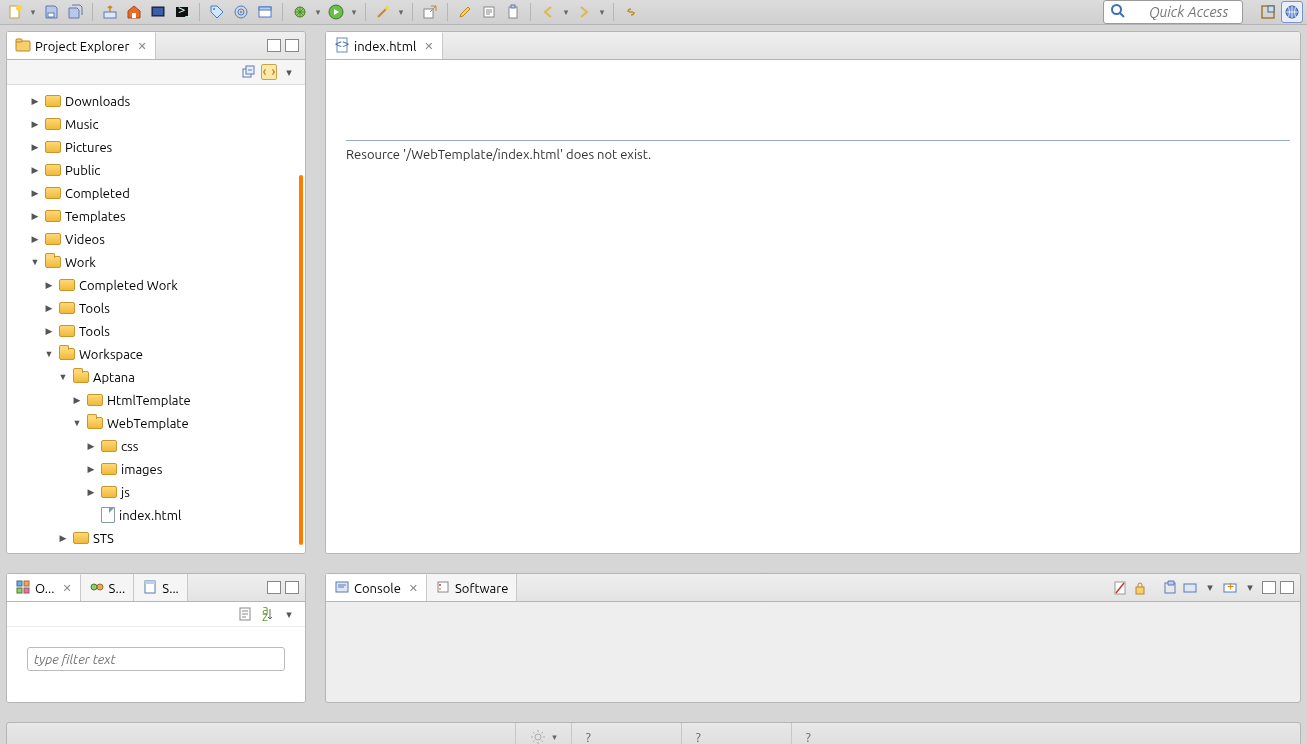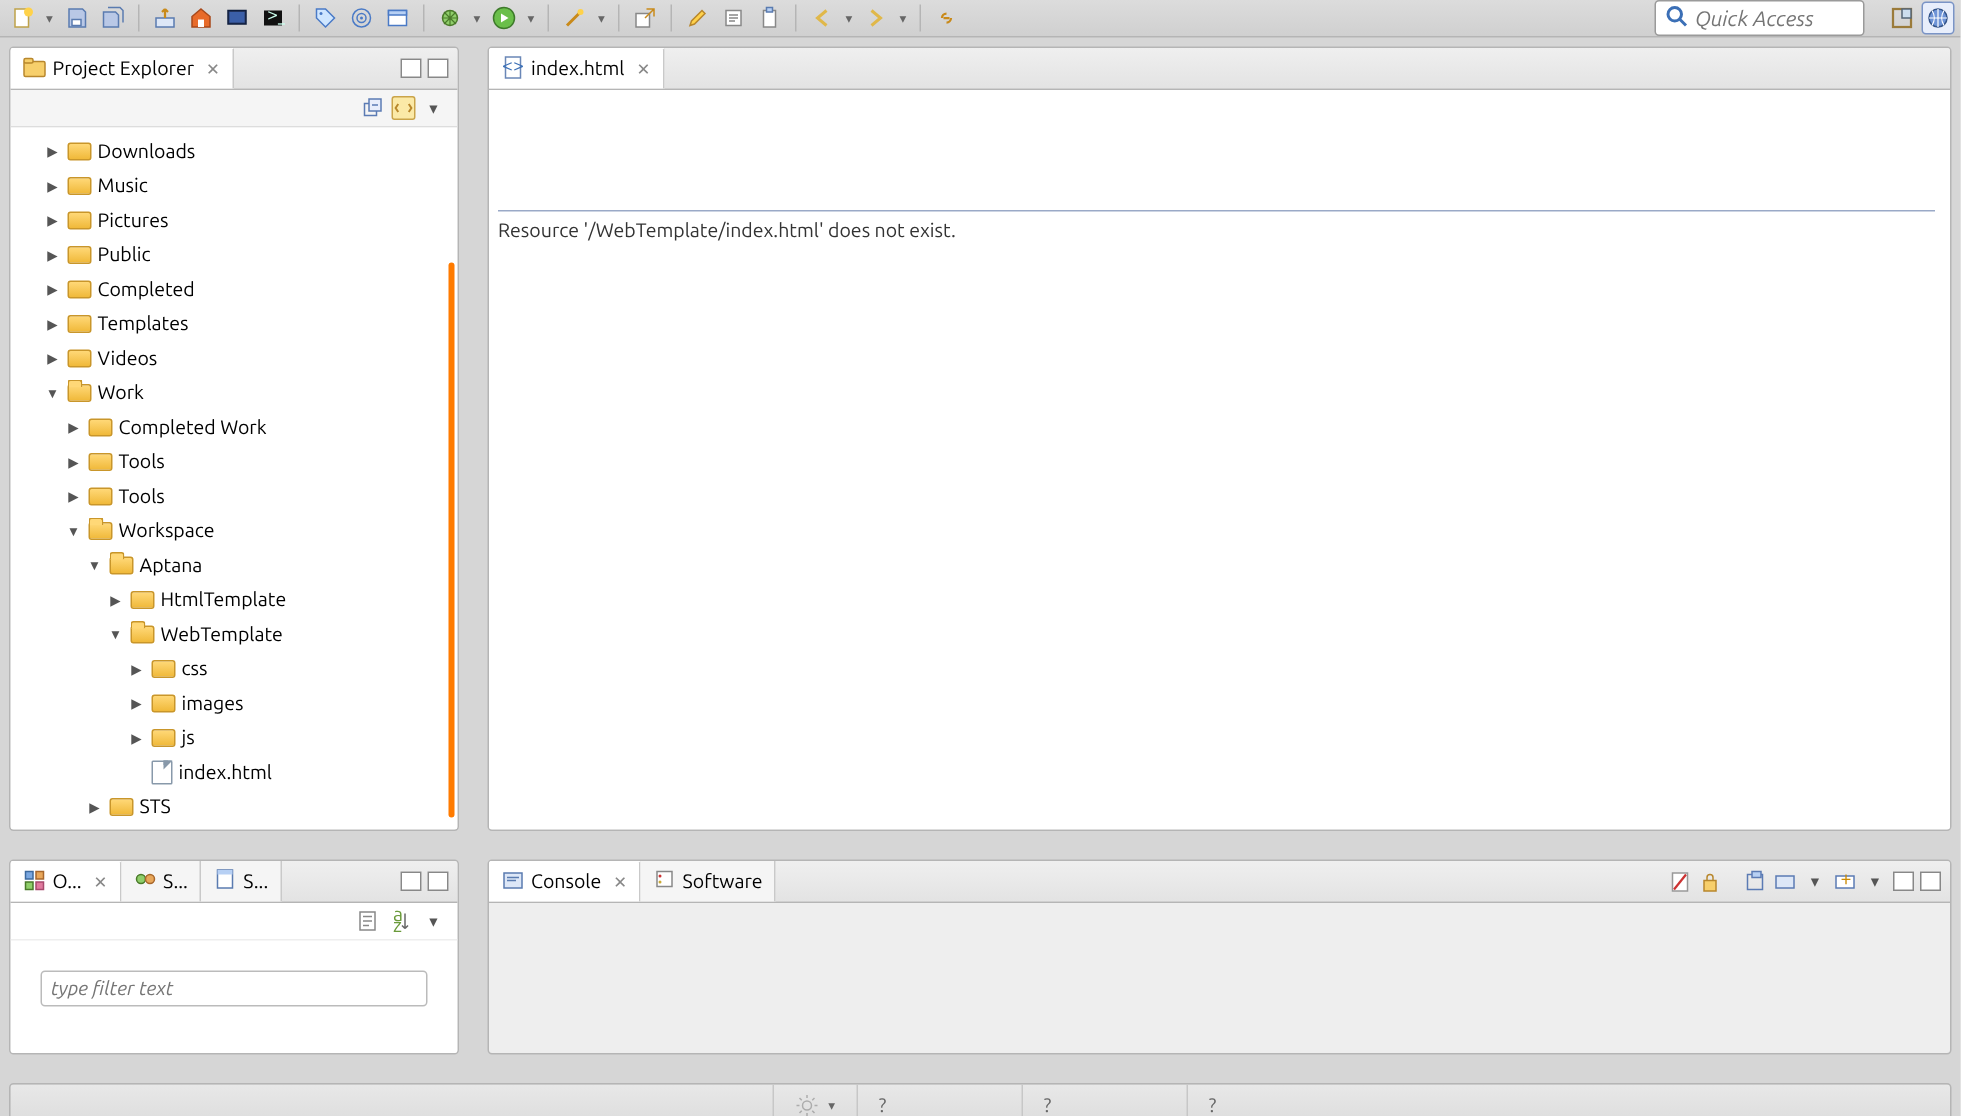--- a/index.html
+++ b/index.html
@@ -5,21 +5,21 @@
 * { box-sizing: border-box; margin: 0; padding: 0; font-family: "Ubuntu", "Segoe UI", Arial, sans-serif; font-size: 13px; }
 body { background: #d6d6d6; width: 1307px; height: 744px; overflow: hidden; display: flex; flex-direction: column; }
 
 
 .toolbar { height: 32px; background: linear-gradient(#dcdcdc,#d0d0d0); display: flex; align-items: center; padding: 0 4px; gap: 2px; border-bottom: 1px solid #b5b5b5; }
 .toolbar .tb-btn { width: 22px; height: 22px; display: flex; align-items: center; justify-content: center; border-radius: 2px; }
 .toolbar .sep { width: 1px; height: 18px; background: #b5b5b5; margin: 0 4px; }
 .toolbar .drop { width: 10px; font-size: 9px; color: #666; text-align: center; }
 .toolbar .spacer { flex: 1; }
 .quick-access { display: flex; align-items: center; gap: 4px; background: #fff; border: 1px solid #9a9a9a; border-radius: 3px; padding: 2px 6px; width: 140px; height: 24px; }
-.quick-access input { border: 0; outline: 0; width: 100%; font-style: italic; color: #999; font-size: 14px; }
+.quick-access input { border: 0; outline: 0; width: 100%; font-style: italic; color: #999; font-size: 14px; margin-left: 19px; }
 
 
 .workbench { flex: 1; display: grid; grid-template-columns: 300px 1fr; grid-template-rows: 1fr 130px 30px; gap: 19px; padding: 6px; }
 .panel { background: #eeeeee; border: 1px solid #b5b5b5; border-radius: 3px; display: flex; flex-direction: column; overflow: hidden; }
 .panel-tabs { display: flex; align-items: center; height: 28px; background: linear-gradient(#efefef,#e3e3e3); border-bottom: 1px solid #b5b5b5; position: relative; }
 .panel-tab { display: flex; align-items: center; gap: 4px; padding: 0 8px; height: 100%; border-right: 1px solid #c9c9c9; background: #f5f5f5; cursor: pointer; }
 .panel-tab.active { background: #fff; border-top: 1px solid #fff; }
 .panel-tab .close { font-size: 11px; color: #888; margin-left: 4px; }
 .panel-tabs .tab-tools { margin-left: auto; display: flex; align-items: center; gap: 4px; padding-right: 6px; }
 .tool-ico { width: 16px; height: 16px; display: flex; align-items: center; justify-content: center; font-size: 11px; color: #555; }
@@ -31,21 +31,21 @@
 .tree-row { display: flex; align-items: center; height: 23px; padding-left: 8px; cursor: pointer; white-space: nowrap; }
 .tw { width: 12px; font-size: 9px; color: #555; text-align: center; }
 .folder-ico { width: 16px; height: 12px; margin: 0 4px; background: linear-gradient(#ffd877,#f0b93a); border: 1px solid #c9962a; border-radius: 2px; position: relative; }
 .folder-ico.open::before { content:""; position:absolute; left:-1px; top:-4px; width:8px; height:4px; background:#ffd877; border:1px solid #c9962a; border-bottom:none; border-radius:2px 2px 0 0;}
 .file-ico { width: 14px; height: 16px; margin: 0 4px; background: #fff; border: 1px solid #89a; border-radius: 1px; position: relative; }
 .file-ico::after{content:"";position:absolute;right:-1px;top:-1px;border:3px solid transparent;border-left-color:#89a;border-top-color:#89a;}
 .tree .orange-bar { position: absolute; right: 2px; top: 90px; width: 4px; height: 370px; background: #ff7b00; border-radius: 2px; }
 
 
 .editor { grid-column: 2; grid-row: 1; }
-.editor-body { flex: 1; background: #fff; padding: 80px 10px 10px 6px; }
+.editor-body { flex: 1; background: #fff; padding: 80px 10px 10px 20px; }
 .editor-msg { border-top: 1px solid #9aa9c7; padding-top: 6px; color: #333; }
 
 
 .bottom-left { grid-column: 1; grid-row: 2; }
 .bl-body { flex:1; background:#fff; display:flex; flex-direction:column; }
 .bl-toolbar { display:flex; justify-content:flex-end; gap:6px; padding:4px 8px; border-bottom:1px solid #eee;}
 .filter-input { margin:20px; padding:4px 6px; border:1px solid #bbb; border-radius:3px; font-style:italic; color:#999; }
 
 
 .console { grid-column: 2; grid-row: 2; }

